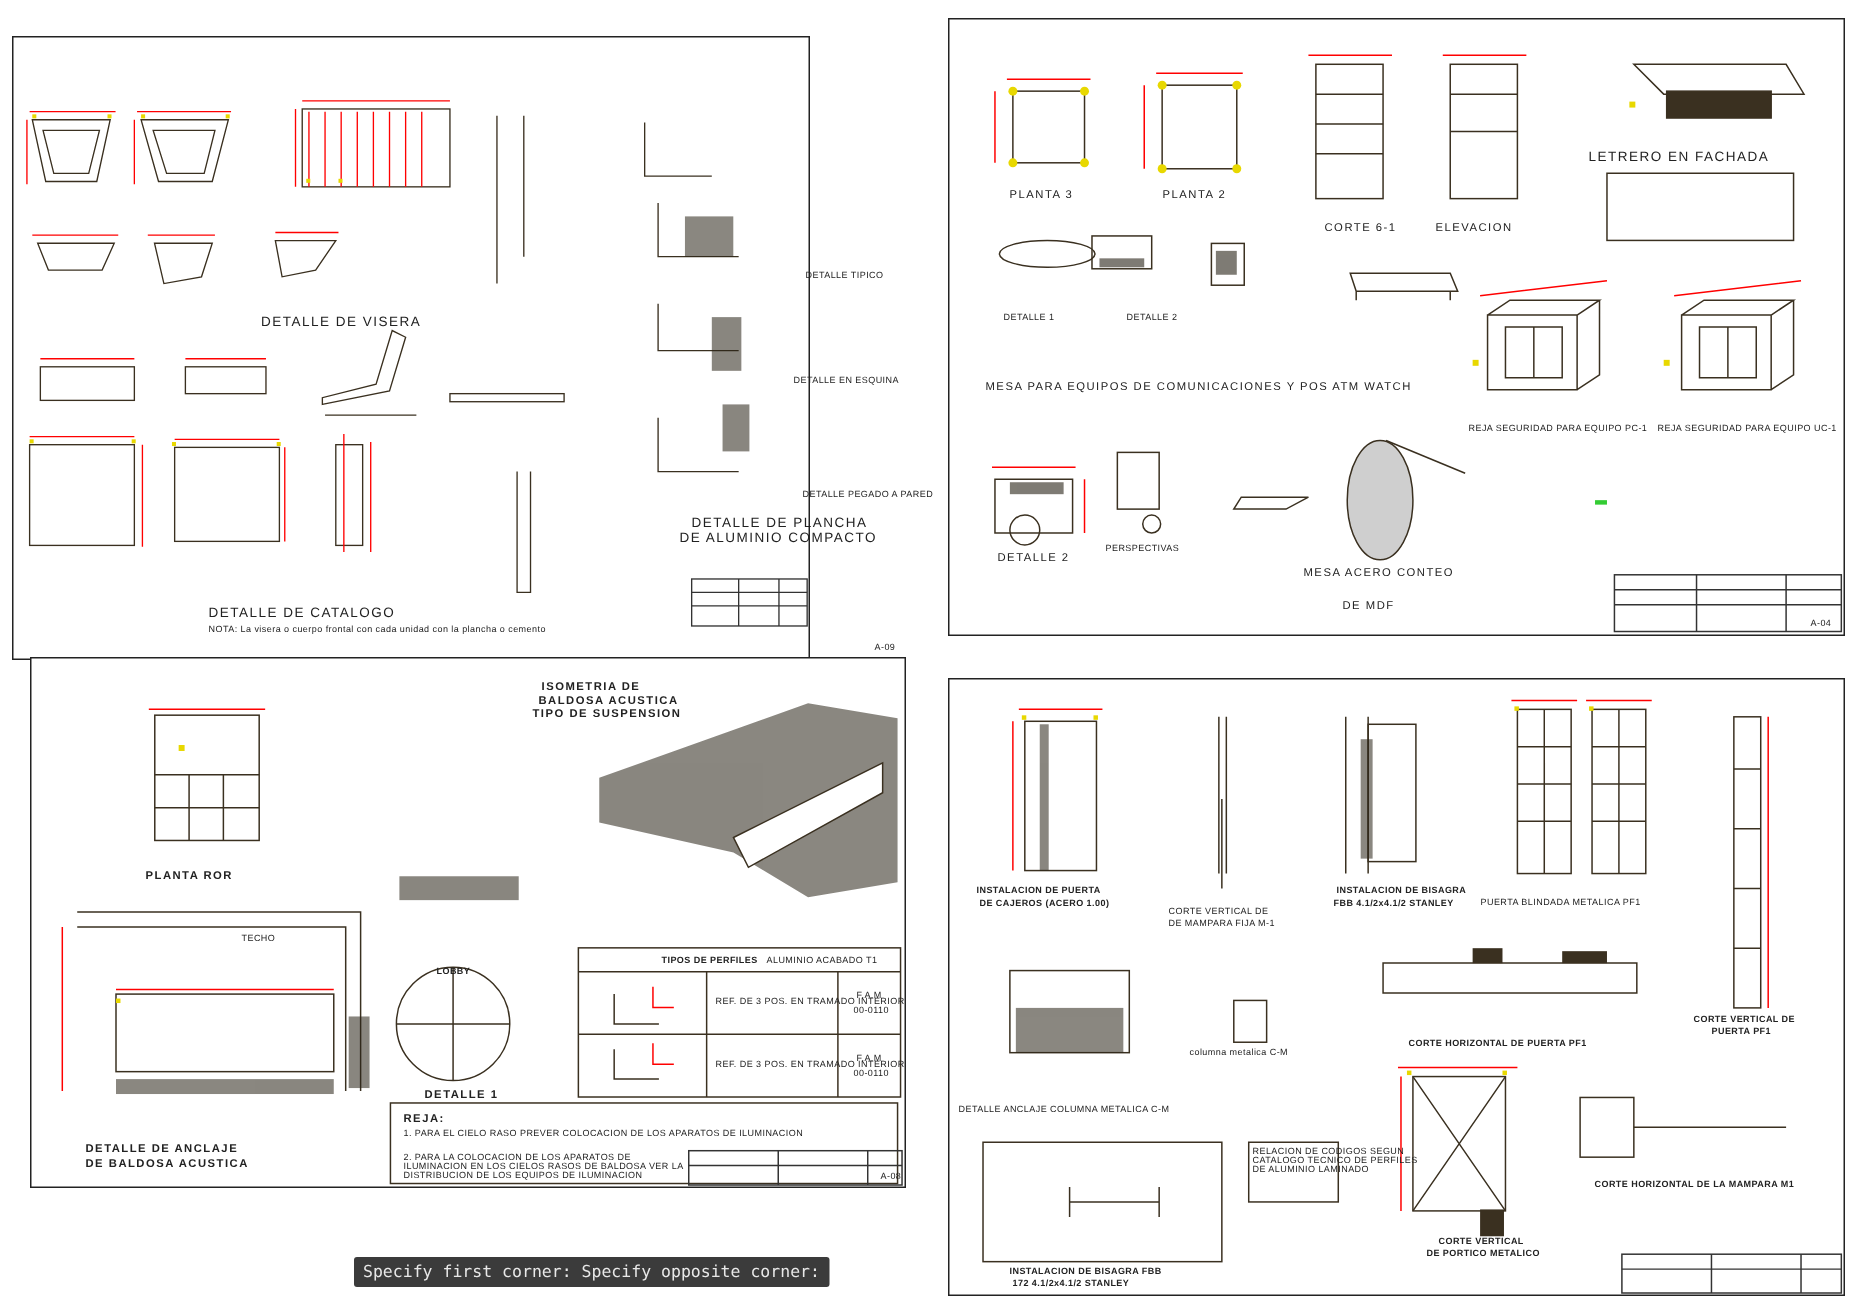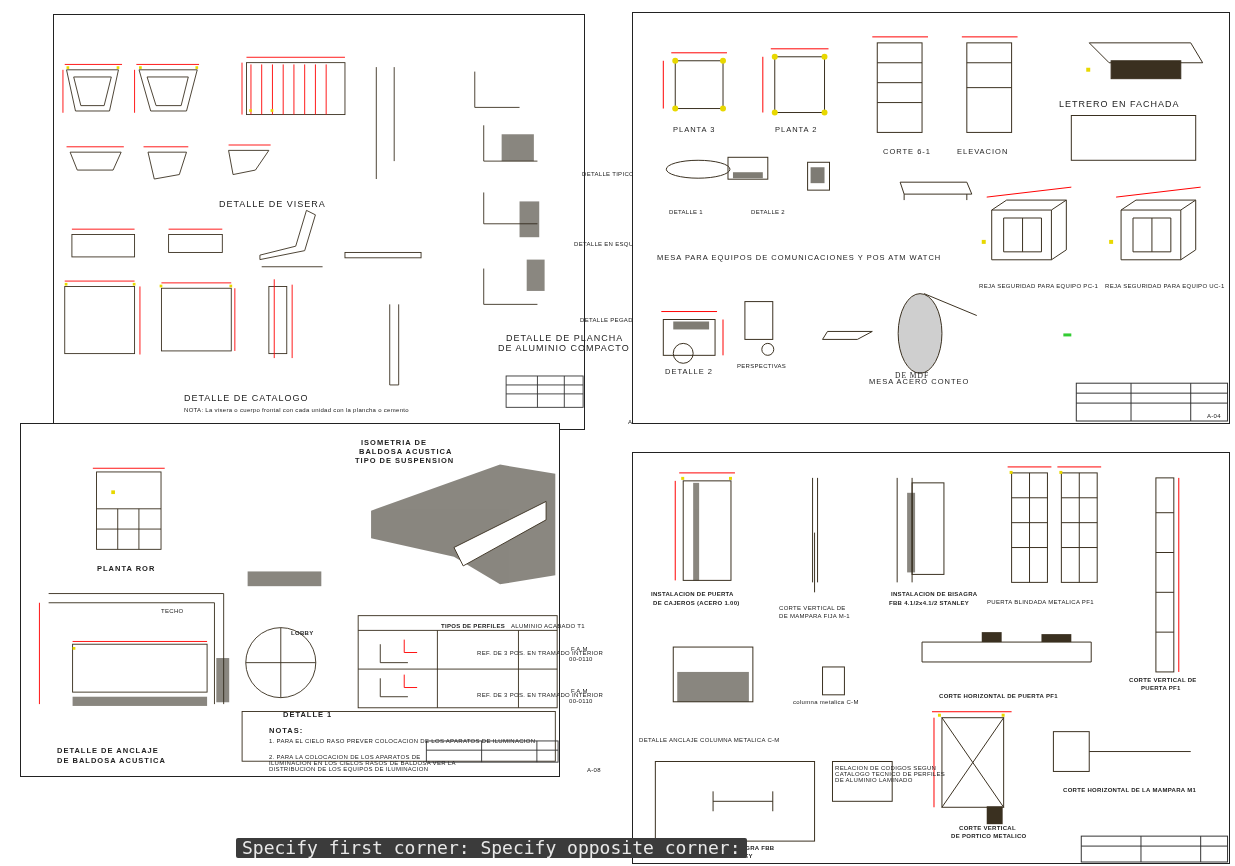--- a/index.html
+++ b/index.html
@@ -6,28 +6,28 @@
   body { width:1235px; height:866px; position:relative; overflow:hidden; font-family:"Liberation Sans", sans-serif; }
   .viewport { position:absolute; left:0; top:0; width:1235px; height:866px; background:#ffffff; }
   .sheet { position:absolute; background:#fff; border:1px solid #222; box-sizing:border-box; }
   .sheet svg { position:absolute; left:0; top:0; width:100%; height:100%; }
   .lbl { position:absolute; font-family:"Liberation Sans", sans-serif; color:#222; white-space:nowrap; letter-spacing:1px; }
   .lbl.big { font-size:9px; }
   .lbl.med { font-size:7.5px; }
   .lbl.small { font-size:6px; letter-spacing:0.3px; }
   .lbl.bold { font-weight:bold; }
   .cmdline { position:absolute; left:236px; top:838px; height:20px; padding:0 6px; background:#3b3b3b; color:#e8e8e8;
-             font-family:"DejaVu Sans Mono", monospace; font-size:18px; line-height:20px; border-radius:2px; }
+             font-family:"DejaVu Sans Mono", monospace; font-size:11px; line-height:20px; border-radius:2px; }
 </style>
 </head>
 <body>
 
 <div class="viewport">
 
-  <div class="sheet" style="left:8px;top:14px;width:532px;height:416px;margin-left:45px;">
+  <div class="sheet" style="left:8px;top:24px;width:532px;height:416px;">
     <svg viewBox="0 0 592 416">
 
       <g stroke="#3a3020" fill="none" stroke-width="1">
         <path d="M14 38 L72 38 L62 84 L24 84 Z"></path>
           <path d="M22 46 L64 46 L56 78 L30 78 Z"></path>
         <path d="M95 38 L160 38 L148 84 L108 84 Z"></path>
           <path d="M104 46 L150 46 L142 78 L114 78 Z"></path>
         <path d="M18 130 L75 130 L66 150 L26 150 Z"></path>
         <path d="M105 130 L148 130 L140 155 L112 160 Z"></path>
         <path d="M195 128 L240 128 L225 150 L200 155 Z"></path>
@@ -157,25 +157,25 @@
     <div class="lbl med" style="left:324px;top:134px;">ELEVACION</div>
     <div class="lbl small" style="left:36px;top:196px;">DETALLE  1</div>
     <div class="lbl small" style="left:118px;top:196px;">DETALLE  2</div>
     <div class="lbl med" style="left:24px;top:240px;">MESA  PARA  EQUIPOS  DE  COMUNICACIONES  Y  POS  ATM  WATCH</div>
     <div class="lbl big" style="left:426px;top:86px;">LETRERO  EN  FACHADA</div>
     <div class="lbl small" style="left:346px;top:270px;">REJA SEGURIDAD PARA EQUIPO PC-1</div>
     <div class="lbl small" style="left:472px;top:270px;">REJA SEGURIDAD PARA EQUIPO UC-1</div>
     <div class="lbl med" style="left:32px;top:354px;">DETALLE  2</div>
     <div class="lbl small" style="left:104px;top:350px;">PERSPECTIVAS</div>
     <div class="lbl med" style="left:236px;top:364px;">MESA  ACERO  CONTEO</div>
-    <div class="lbl med" style="left:262px;top:358px;font-family:Liberation Serif, serif;">DE  MDF</div>
+    <div class="lbl med" style="left:262px;top:386px;">DE  MDF</div>
     <div class="lbl small" style="left:574px;top:400px;">A-04</div>
   </div>
 
-  <div class="sheet" style="left:20px;top:423px;width:540px;height:354px;">
+  <div class="sheet" style="left:20px;top:438px;width:584px;height:354px;">
     <svg viewBox="0 0 584 354">
       <g stroke="#3a3020" fill="none">
         <rect x="82" y="38" width="70" height="84"></rect>
         <path d="M82 78 L152 78 M82 100 L152 100 M105 78 L105 122 M128 78 L128 122"></path>
         <path d="M30 170 L220 170 L220 290"></path>
         <path d="M30 180 L210 180 L210 290"></path>
         <rect x="56" y="225" width="146" height="52"></rect>
         <circle cx="282" cy="245" r="38"></circle>
         <path d="M244 245 L320 245 M282 207 L282 283"></path>
         <rect x="366" y="194" width="216" height="100"></rect>
@@ -207,21 +207,21 @@
     </svg>
     <div class="lbl med bold" style="left:340px;top:14px;">ISOMETRIA DE</div>
     <div class="lbl med bold" style="left:338px;top:23px;">BALDOSA ACUSTICA</div>
     <div class="lbl med bold" style="left:334px;top:32px;">TIPO DE SUSPENSION</div>
     <div class="lbl med bold" style="left:76px;top:140px;text-align:center;">PLANTA ROR</div>
     <div class="lbl small bold" style="left:270px;top:206px;">LOBBY</div>
     <div class="lbl med bold" style="left:262px;top:286px;">DETALLE 1</div>
     <div class="lbl med bold" style="left:36px;top:322px;">DETALLE DE ANCLAJE</div>
     <div class="lbl med bold" style="left:36px;top:332px;">DE BALDOSA ACUSTICA</div>
     <div class="lbl small" style="left:140px;top:184px;">TECHO</div>
-    <div class="lbl med bold" style="left:248px;top:302px;">NOTAS:</div>
+    <div class="lbl med bold" style="left:248px;top:302px;">REJA:</div>
     <div class="lbl small" style="left:248px;top:314px;width:320px;white-space:normal;">1.  PARA EL CIELO RASO PREVER COLOCACION DE LOS APARATOS DE ILUMINACION</div>
     <div class="lbl small" style="left:248px;top:330px;width:190px;white-space:normal;">2.  PARA LA COLOCACION DE LOS APARATOS DE ILUMINACION EN LOS CIELOS RASOS DE BALDOSA VER LA DISTRIBUCION DE LOS EQUIPOS DE ILUMINACION</div>
     <div class="lbl small bold" style="left:420px;top:199px;">TIPOS DE PERFILES</div>
     <div class="lbl small" style="left:490px;top:199px;">ALUMINIO ACABADO T1</div>
     <div class="lbl small" style="left:456px;top:226px;">REF. DE 3 POS. EN TRAMADO INTERIOR</div>
     <div class="lbl small" style="left:550px;top:222px;">F.A.M</div>
     <div class="lbl small" style="left:548px;top:232px;">00-0110</div>
     <div class="lbl small" style="left:456px;top:268px;">REF. DE 3 POS. EN TRAMADO INTERIOR</div>
     <div class="lbl small" style="left:550px;top:264px;">F.A.M</div>
     <div class="lbl small" style="left:548px;top:274px;">00-0110</div>

